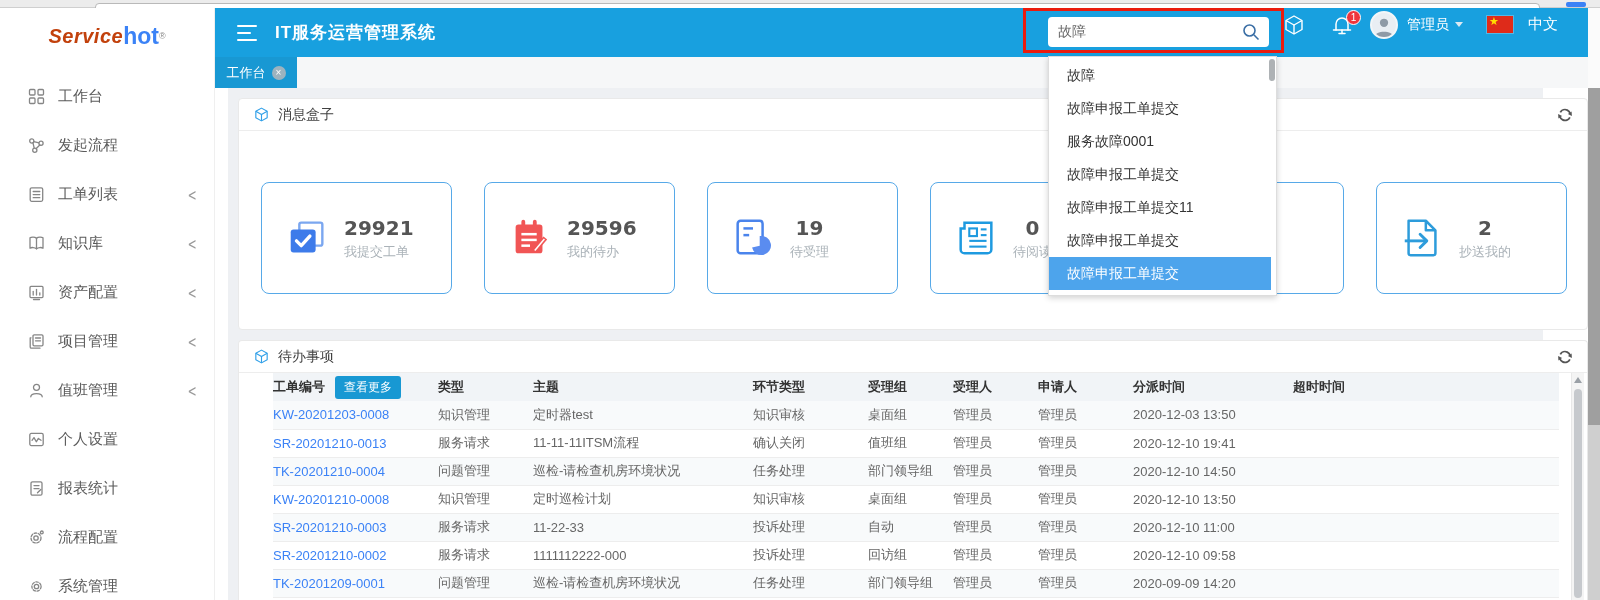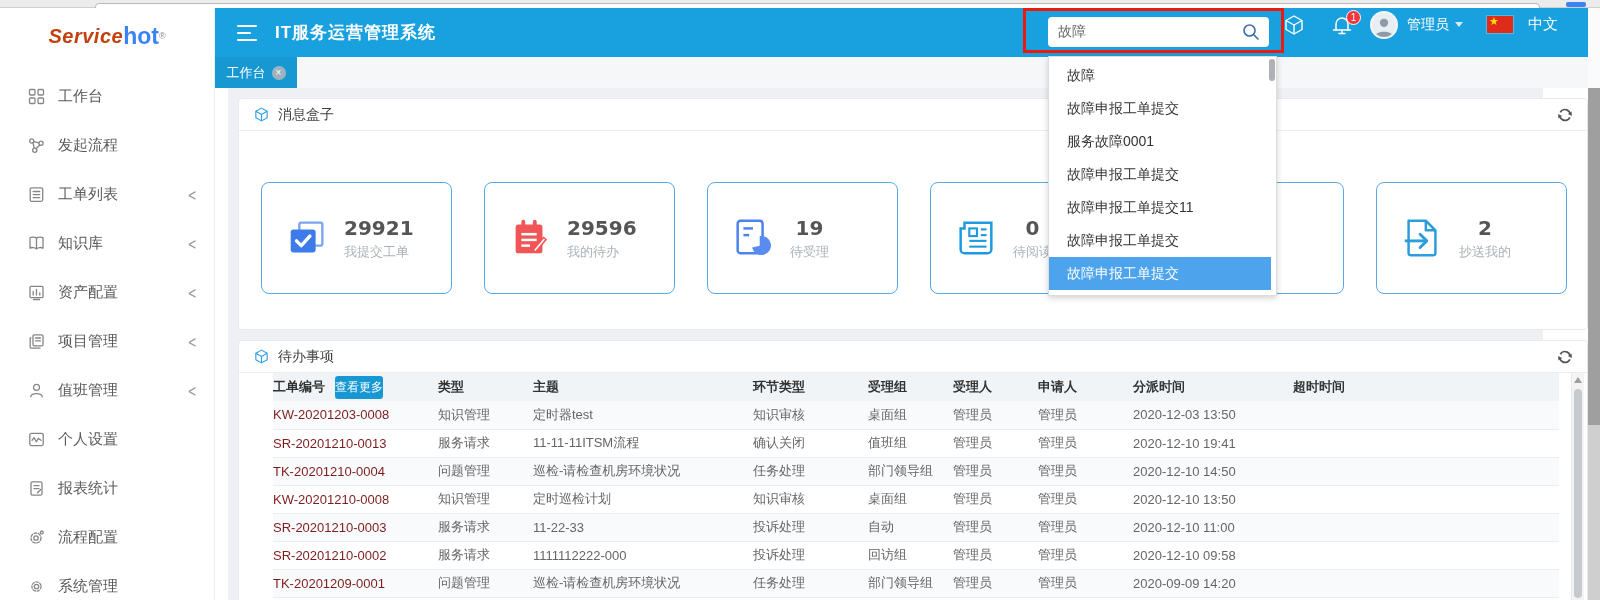--- a/index.html
+++ b/index.html
@@ -68,22 +68,22 @@
   .card .ic { width:46px; height:46px; flex:0 0 46px; }
   .card .tx { margin-left:14px; }
   .card .num { font-size:20px; font-weight:bold; color:#555; font-family:"DejaVu Sans",sans-serif;text-align:center; }
   .card .lbl { font-size:13px; color:#aab2b8; margin-top:3px; }
 
   
   #todo-table { position:absolute; left:34px; top:32px; border-collapse:collapse; table-layout:fixed; width:1286px; }
   #todo-table th { background:#f1f4f7; font-size:13px; color:#333; text-align:left; height:28px; font-weight:bold; }
   #todo-table td { font-size:13px; color:#666; height:28px; border-bottom:1px solid #ededed; white-space:nowrap; overflow:hidden; }
   #todo-table tr.alt td { background:#f8fafb; }
-  #todo-table td.link { color:#7f1d1d; cursor:pointer; }
-  #more-btn { display:inline-block; margin-left:10px; background:#1898d3; color:#fff; font-size:12px; padding:3px 0; border-radius:3px; cursor:pointer; font-weight:normal; }
+  #todo-table td.link { color:#3b82f6; cursor:pointer; }
+  #more-btn { display:inline-block; margin-left:10px; background:#1898d3; color:#fff; font-size:12px; padding:3px 9px; border-radius:3px; cursor:pointer; font-weight:normal; }
 
   
   #inner-sb { position:absolute; right:3px; top:32px; bottom:0; width:13px; background:#f4f4f4; border-left:1px solid #e8e8e8; }
   #inner-sb .up { width:0; height:0; margin:4px auto 2px; border-left:4px solid transparent; border-right:4px solid transparent; border-bottom:6px solid #9aa0a6; }
   #inner-sb .thumb { position:absolute; left:2px; right:2px; top:16px; bottom:2px; background:#c6c9cd; border-radius:4px; }
 
   
   #page-sb { left:1588px; top:88px; width:12px; height:512px; background:#cfcfcf; }
   #page-sb .thumb { position:absolute; left:0; top:0; width:12px; height:337px; background:#9f9f9f; }
   #right-gap { left:1588px; top:8px; width:12px; height:80px; background:#fbfbfb; }

